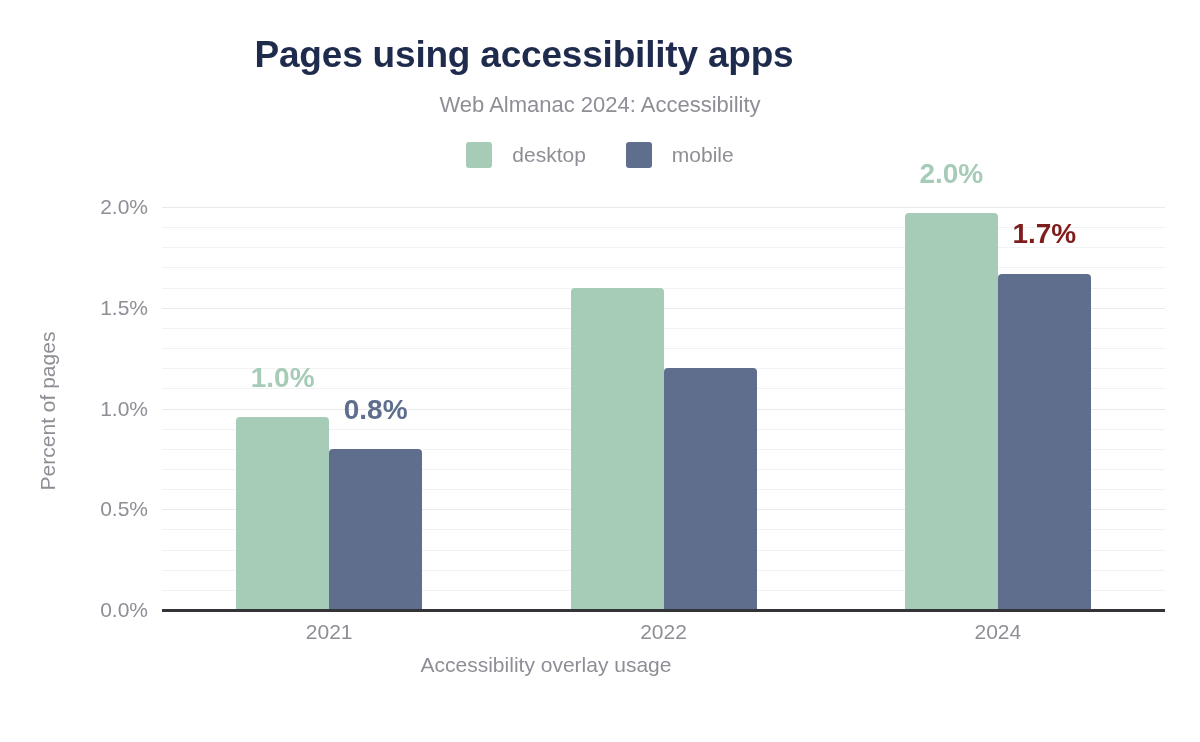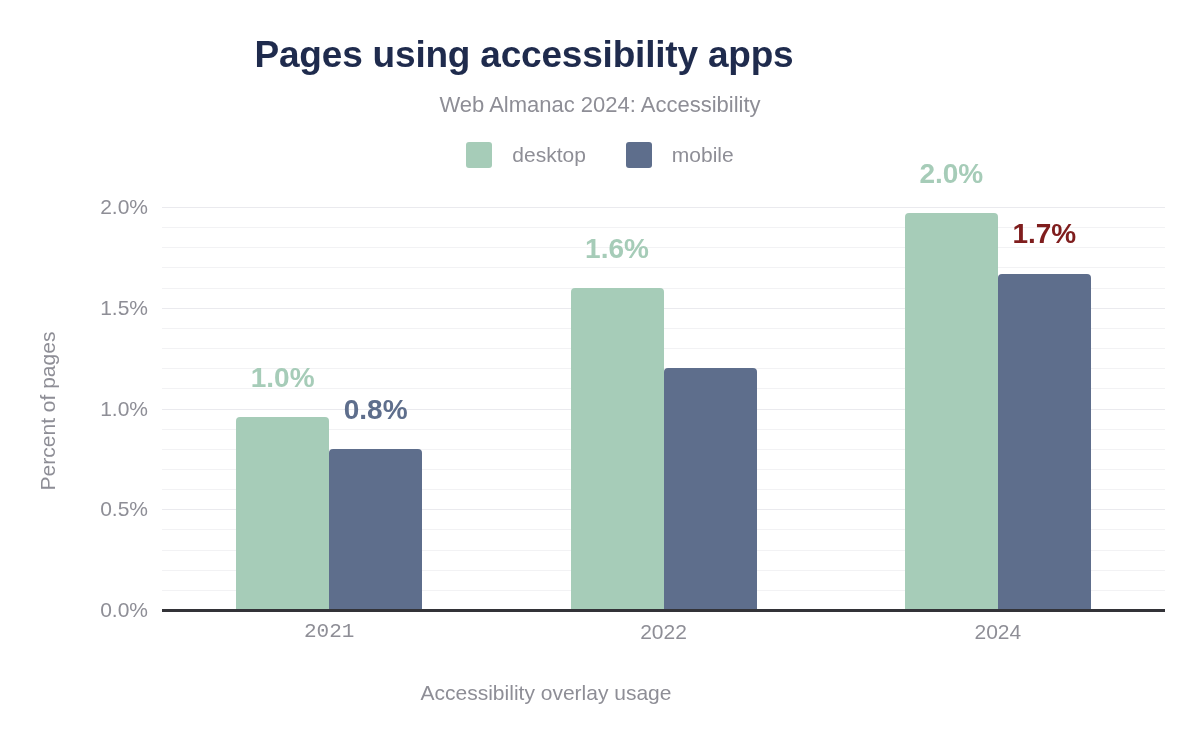--- a/index.html
+++ b/index.html
@@ -142,21 +142,20 @@
   .x-axis-title {
     position: absolute;
     top: 652px;
     left: 0;
     width: 1092px;
     text-align: center;
     font-size: 21px;
     color: #8e8e96;
     line-height: 26px;
     white-space: nowrap;
-    margin-top: 28px;
   }
 
   
   .bar {
     position: absolute;
     border-radius: 4px 4px 0 0;
     bottom: 0;
   }
   .bar-label {
     position: absolute;
@@ -218,31 +217,30 @@
       <div class="gridline" style="top: 80.6px;"></div>
       <div class="gridline" style="top: 60.45px;"></div>
       <div class="gridline" style="top: 40.3px;"></div>
       <div class="gridline" style="top: 20.15px;"></div>
       <div class="gridline major" style="top: 0px;"></div>
       <div class="bar" style="left: 74.1667px; width: 93px; height: 193.44px; background: rgb(166, 204, 184);"></div>
       <div class="bar-label" style="left: 40.6667px; top: 153.56px; color: rgb(166, 204, 184);">1.0%</div>
       <div class="bar" style="left: 167.167px; width: 93px; height: 161.2px; background: rgb(94, 110, 140);"></div>
       <div class="bar-label" style="left: 133.667px; top: 185.8px; color: rgb(94, 110, 140);">0.8%</div>
       <div class="bar" style="left: 408.5px; width: 93px; height: 322.4px; background: rgb(166, 204, 184);"></div>
-      <div class="bar-label" style="left: 375px; top: 24.6px; color: rgb(166, 204, 184);">1.6%</div>
       <div class="bar" style="left: 501.5px; width: 93px; height: 241.8px; background: rgb(94, 110, 140);"></div>
       <div class="bar" style="left: 742.833px; width: 93px; height: 396.955px; background: rgb(166, 204, 184);"></div>
       <div class="bar-label" style="left: 709.333px; top: -49.955px; color: rgb(166, 204, 184);">2.0%</div>
       <div class="bar" style="left: 835.833px; width: 93px; height: 336.505px; background: rgb(94, 110, 140);"></div>
       <div class="bar-label" style="left: 802.333px; top: 10.495px; color: #7f1d1d;">1.7%</div>
     </div>
 
   <div class="axis-line"></div>
 
   <div id="x-axis">
-      <div class="xtick-label" style="left: 229.167px; font-family: Liberation Mono, monospace;">2021</div>
+      <div class="xtick-label" style="left: 229.167px;">2021</div>
       <div class="xtick-label" style="left: 563.5px;">2022</div>
       <div class="xtick-label" style="left: 897.833px;">2024</div>
     </div>
 
   <div class="x-axis-title">Accessibility overlay usage</div>
 
 </div>
 
 </body></html>

